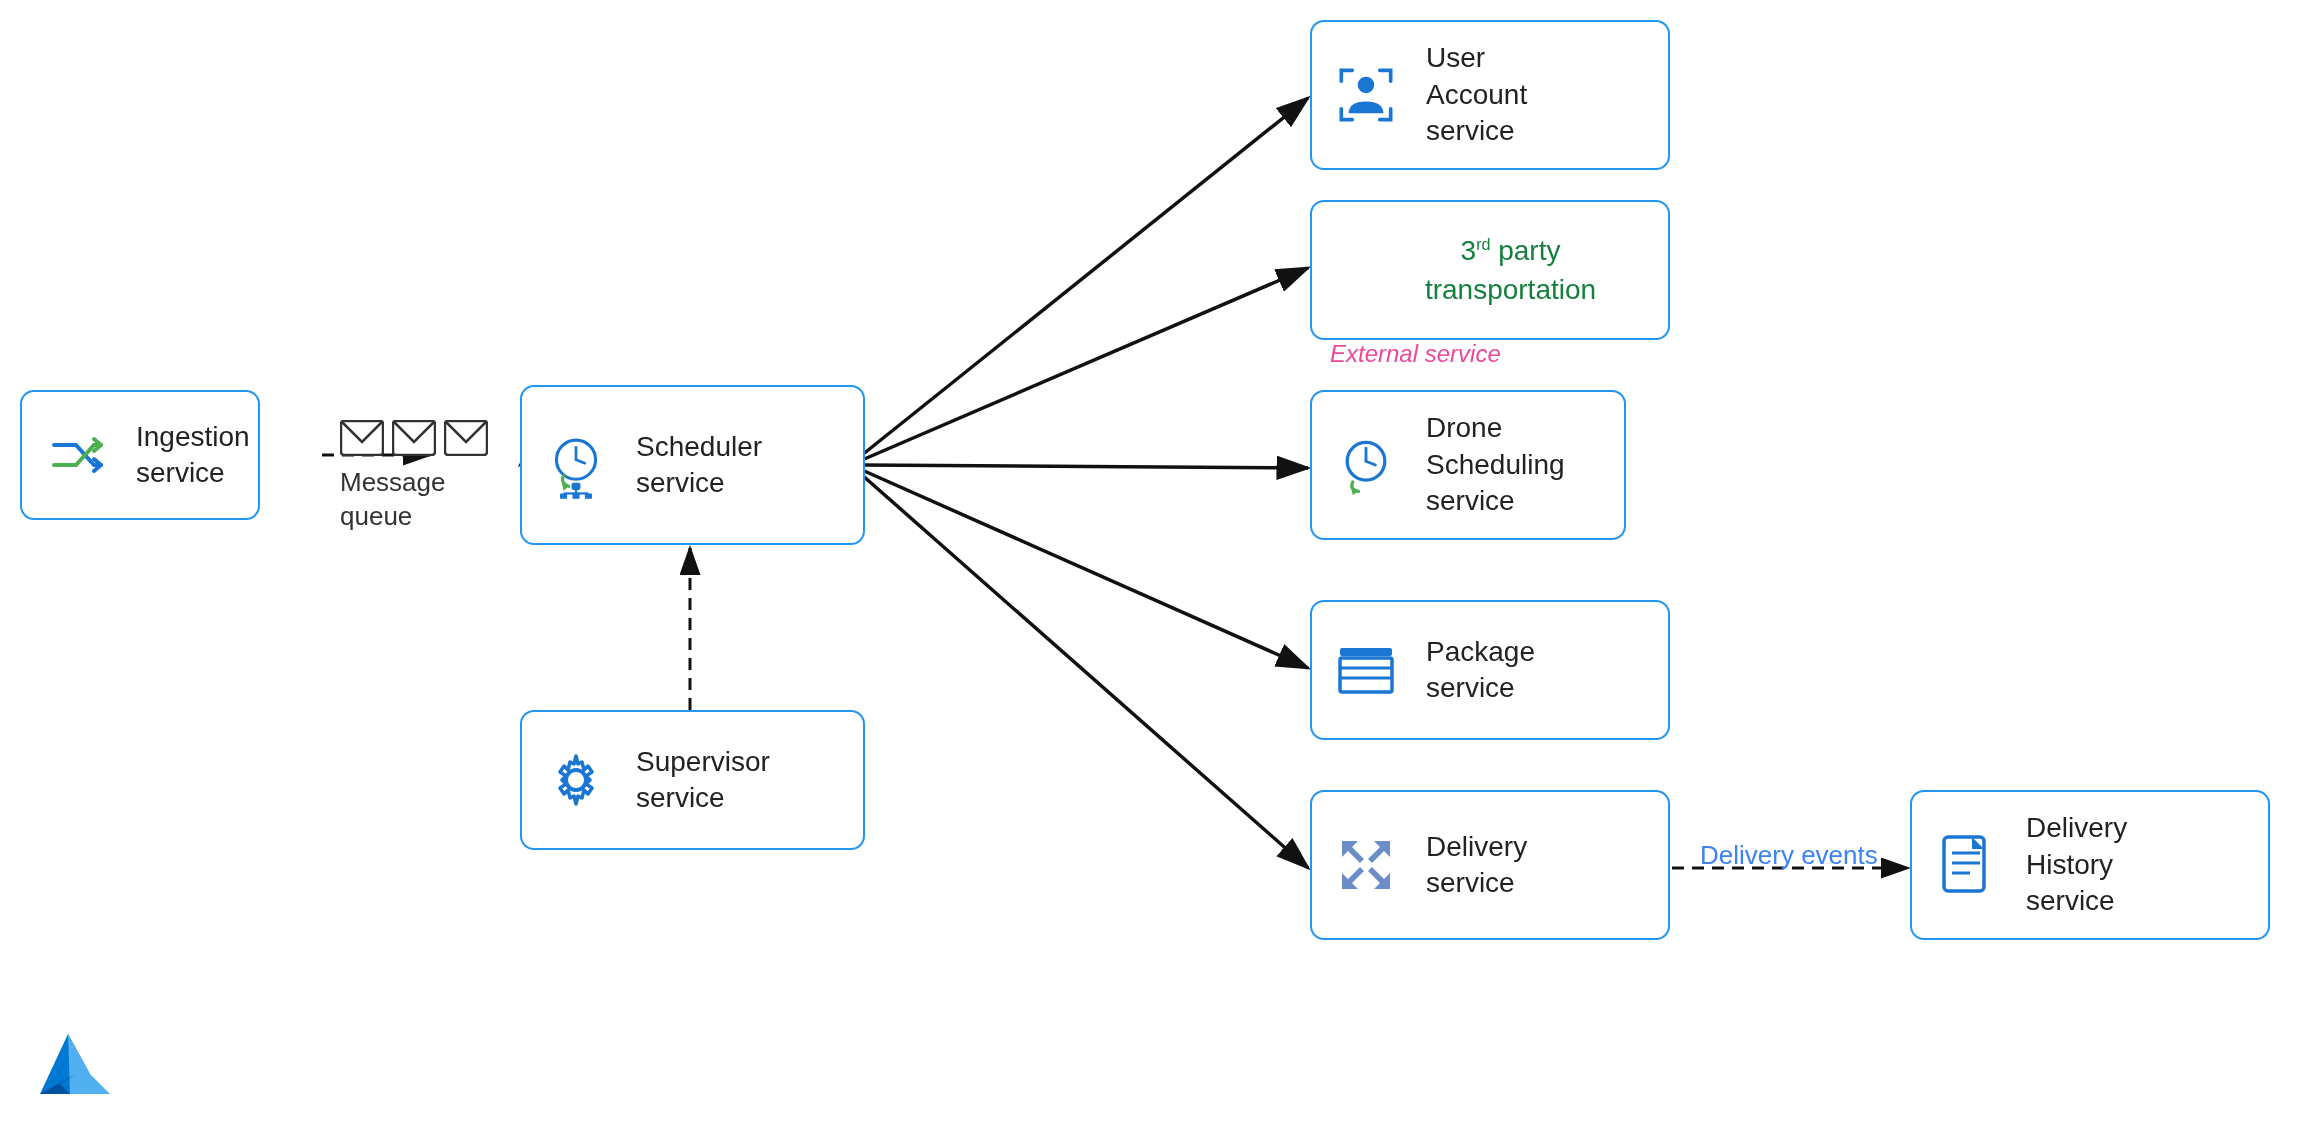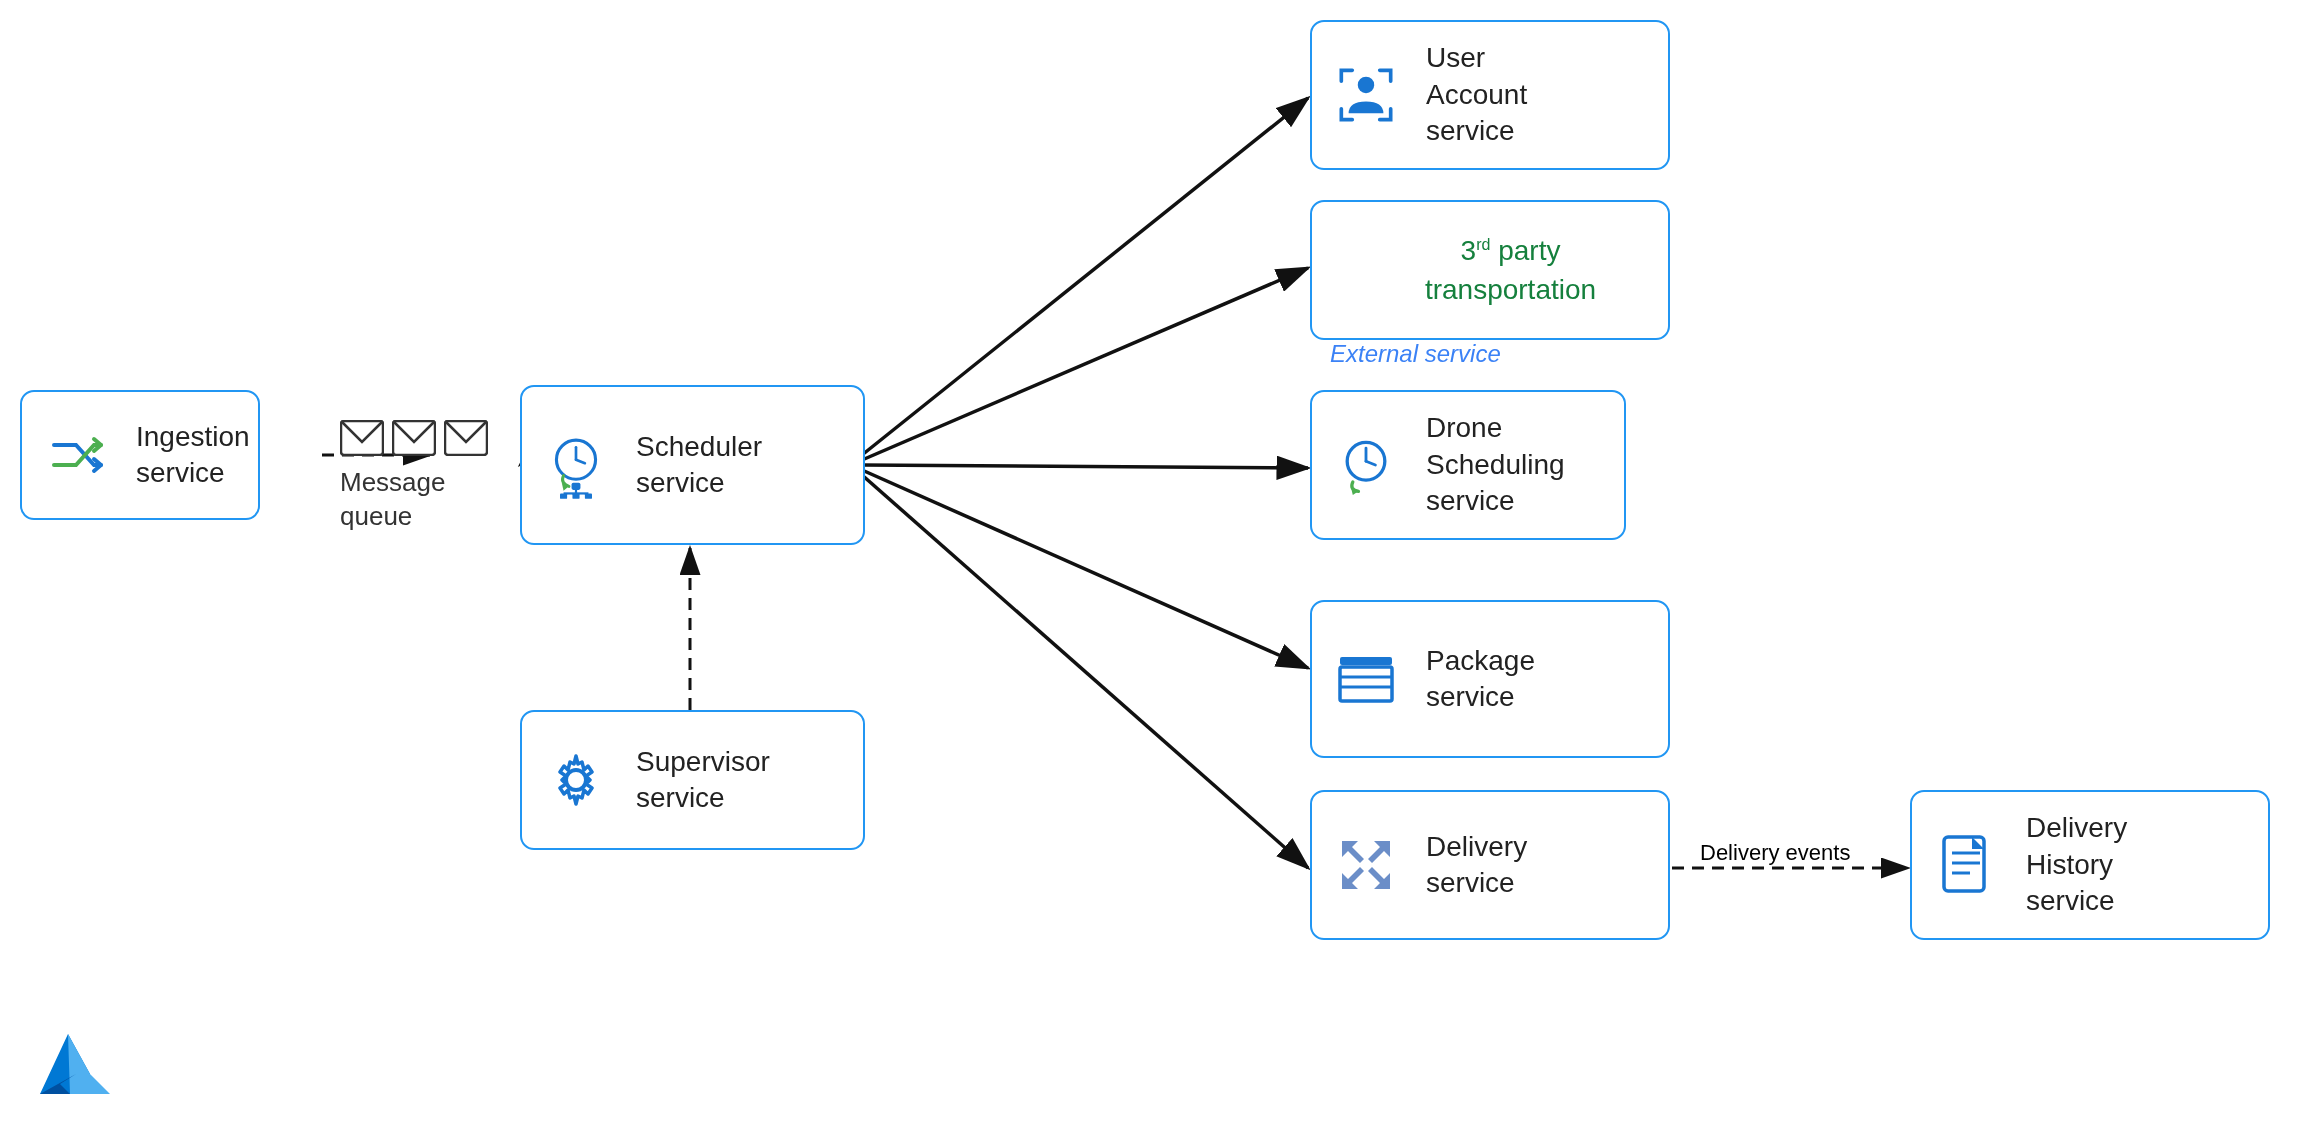--- a/index.html
+++ b/index.html
@@ -110,25 +110,25 @@
   <svg width="44" height="36" viewBox="0 0 44 36">
     <rect x="1" y="1" width="42" height="34" rx="3" fill="white" stroke="#333" stroke-width="2.5"></rect>
     <polyline points="1,1 22,22 43,1" fill="none" stroke="#333" stroke-width="2.5"></polyline>
   </svg>
 </div>
 
 <div style="position:absolute; left:340px; top:466px; font-size:26px; color:#333; line-height:1.3;">
   Message<br>queue
 </div>
 
-<div style="position:absolute; left:1700px; top:840px; font-size:22px; color:#000000;">
+<div style="position:absolute; left:1700px; top:840px; font-size:26px; color:#3b82f6;">
   Delivery events
 </div>
 
-<div style="position:absolute; left:1330px; top:340px; font-size:24px; color:#3b82f6; font-style:italic;">
+<div style="position:absolute; left:1330px; top:340px; font-size:24px; color:#ec4899; font-style:italic;">
   External service
 </div>
 
 <div class="service-box" style="left:20px; top:390px; width:240px; height:130px;">
   <div class="icon-container">
 
     <svg width="60" height="60" viewBox="0 0 60 60">
 
       <path d="M8 20 L30 20 L48 40 L55 40" fill="none" stroke="#1976D2" stroke-width="4" stroke-linecap="round"></path>
       <path d="M48 34 L55 40 L48 46" fill="none" stroke="#1976D2" stroke-width="4" stroke-linecap="round" stroke-linejoin="round"></path>
@@ -204,21 +204,21 @@
       <line x1="34" y1="30" x2="34" y2="16" stroke="#1976D2" stroke-width="3" stroke-linecap="round"></line>
       <line x1="34" y1="30" x2="44" y2="34" stroke="#1976D2" stroke-width="3" stroke-linecap="round"></line>
 
       <path d="M20 52 Q16 60 26 62" fill="none" stroke="#4CAF50" stroke-width="3.5" stroke-linecap="round"></path>
       <path d="M26 62 L20 66 L18 58" fill="#4CAF50"></path>
     </svg>
   </div>
   <div class="service-box-label">Drone<br>Scheduling<br>service</div>
 </div>
 
-<div class="service-box" style="left:1310px; top:600px; width:360px; height:158px;">
+<div class="service-box" style="left:1310px; top:600px; width:360px; height:140px;">
   <div class="icon-container">
     <svg width="64" height="64" viewBox="0 0 64 64">
 
       <rect x="6" y="10" width="52" height="8" rx="2" fill="#1976D2"></rect>
       <rect x="6" y="20" width="52" height="34" rx="2" fill="none" stroke="#1976D2" stroke-width="3.5"></rect>
       <line x1="6" y1="30" x2="58" y2="30" stroke="#1976D2" stroke-width="3"></line>
       <line x1="6" y1="40" x2="58" y2="40" stroke="#1976D2" stroke-width="3"></line>
     </svg>
   </div>
   <div class="service-box-label">Package<br>service</div>

